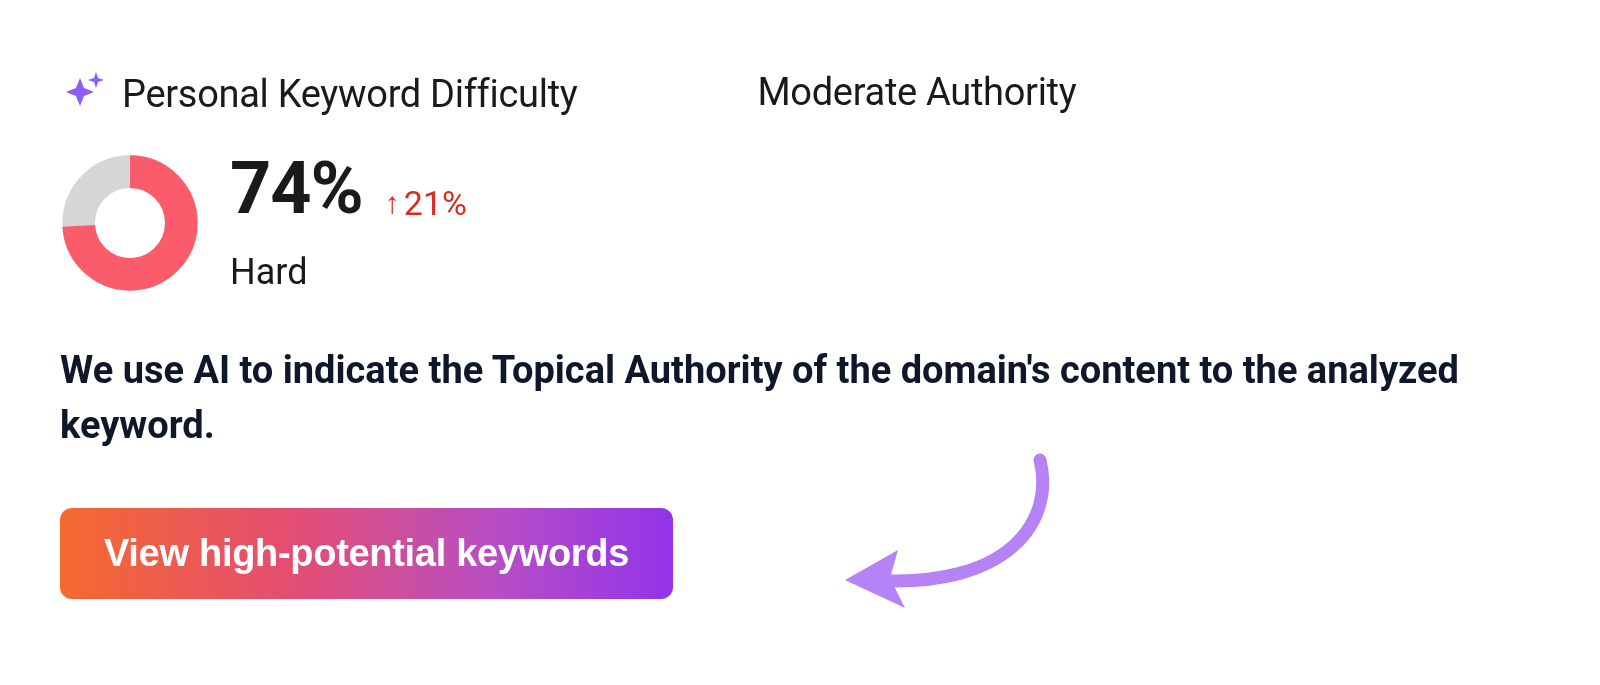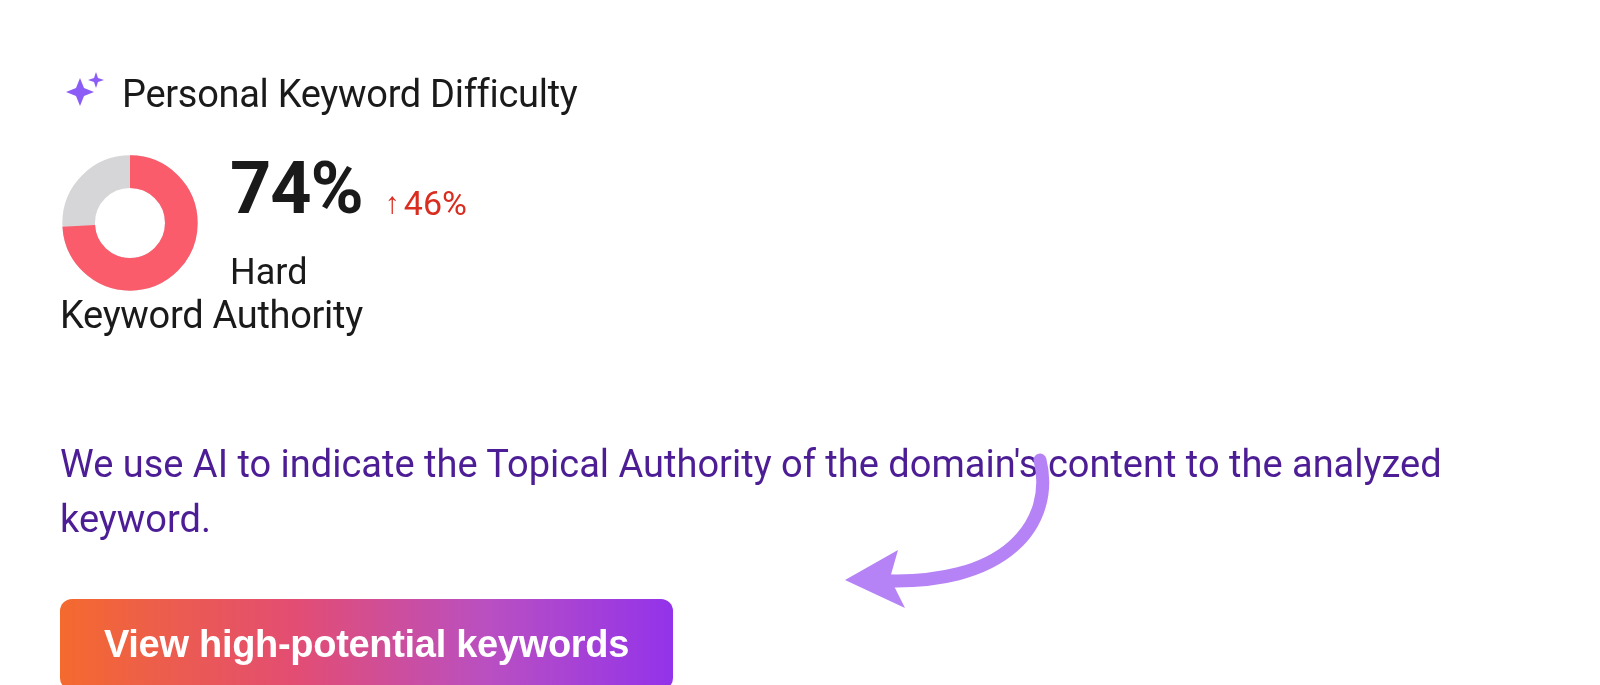--- a/index.html
+++ b/index.html
@@ -11,21 +11,22 @@
       font-family: -apple-system, BlinkMacSystemFont, 'Segoe UI', Roboto, Helvetica, Arial, sans-serif;
       background: #ffffff;
       width: 1600px;
       height: 685px;
       padding: 70px 60px 60px 60px;
       color: #1a1a1a;
       position: relative;
     }
     .metrics-row {
       display: flex;
-      flex-direction: column;
+      flex-direction: row;
+      gap: 180px;
       margin-bottom: 50px;
     }
     .metric-col {
       display: flex;
       flex-direction: column;
     }
     .metric-header {
       display: flex;
       align-items: center;
       gap: 14px;
@@ -113,38 +114,37 @@
       margin-bottom: 50px;
     }
     .authority-value {
       font-size: 56px;
       font-weight: 700;
       color: #e2952e;
       letter-spacing: -0.5px;
     }
     .description {
       font-size: 38px;
-      font-weight: 400;
-      color: #4c1d95;
+      font-weight: 700;
+      color: #0f172a;
       line-height: 1.45;
-      margin-bottom: 23px;
+      margin-bottom: 55px;
       max-width: 1460px;
     }
     .cta-button {
       display: inline-block;
       padding: 24px 44px;
       font-size: 38px;
       font-weight: 600;
       color: #ffffff;
       background: linear-gradient(90deg, #f46a2e 0%, #e34d72 38%, #b94fc2 70%, #9333ea 100%);
       border: none;
       border-radius: 12px;
       cursor: pointer;
       letter-spacing: -0.3px;
-      margin-top: 29px;
     }
     .annotation-arrow {
       position: absolute;
       left: 830px;
       top: 450px;
       width: 260px;
       height: 200px;
       pointer-events: none;
     }
     .annotation-arrow svg {
@@ -174,31 +174,31 @@
         <svg viewBox="0 0 120 120">
           <circle class="donut-bg" cx="60" cy="60" r="44"></circle>
           <circle class="donut-fg" cx="60" cy="60" r="44" id="donut-fg" stroke-dasharray="204.5805136017673 276.46015351590177"></circle>
         </svg>
       </div>
       <div class="difficulty-values">
         <div class="value-line">
           <span class="big-percent">74%</span>
           <span class="delta">
             <span class="delta-arrow">↑</span>
-            <span>46%</span>
+            <span>21%</span>
           </span>
         </div>
         <div class="difficulty-label">Hard</div>
       </div>
     </div>
   </div>
 
   <div class="metric-col authority-col">
     <div class="metric-header">
-      <span class="metric-title">Keyword Authority</span>
+      <span class="metric-title">Moderate Authority</span>
     </div>
   </div>
 
 </div>
 
 <p class="description">We use AI to indicate the Topical Authority of the domain's content to the analyzed keyword.</p>
 
 <button class="cta-button">View high-potential keywords</button>
 
 <div class="annotation-arrow">

